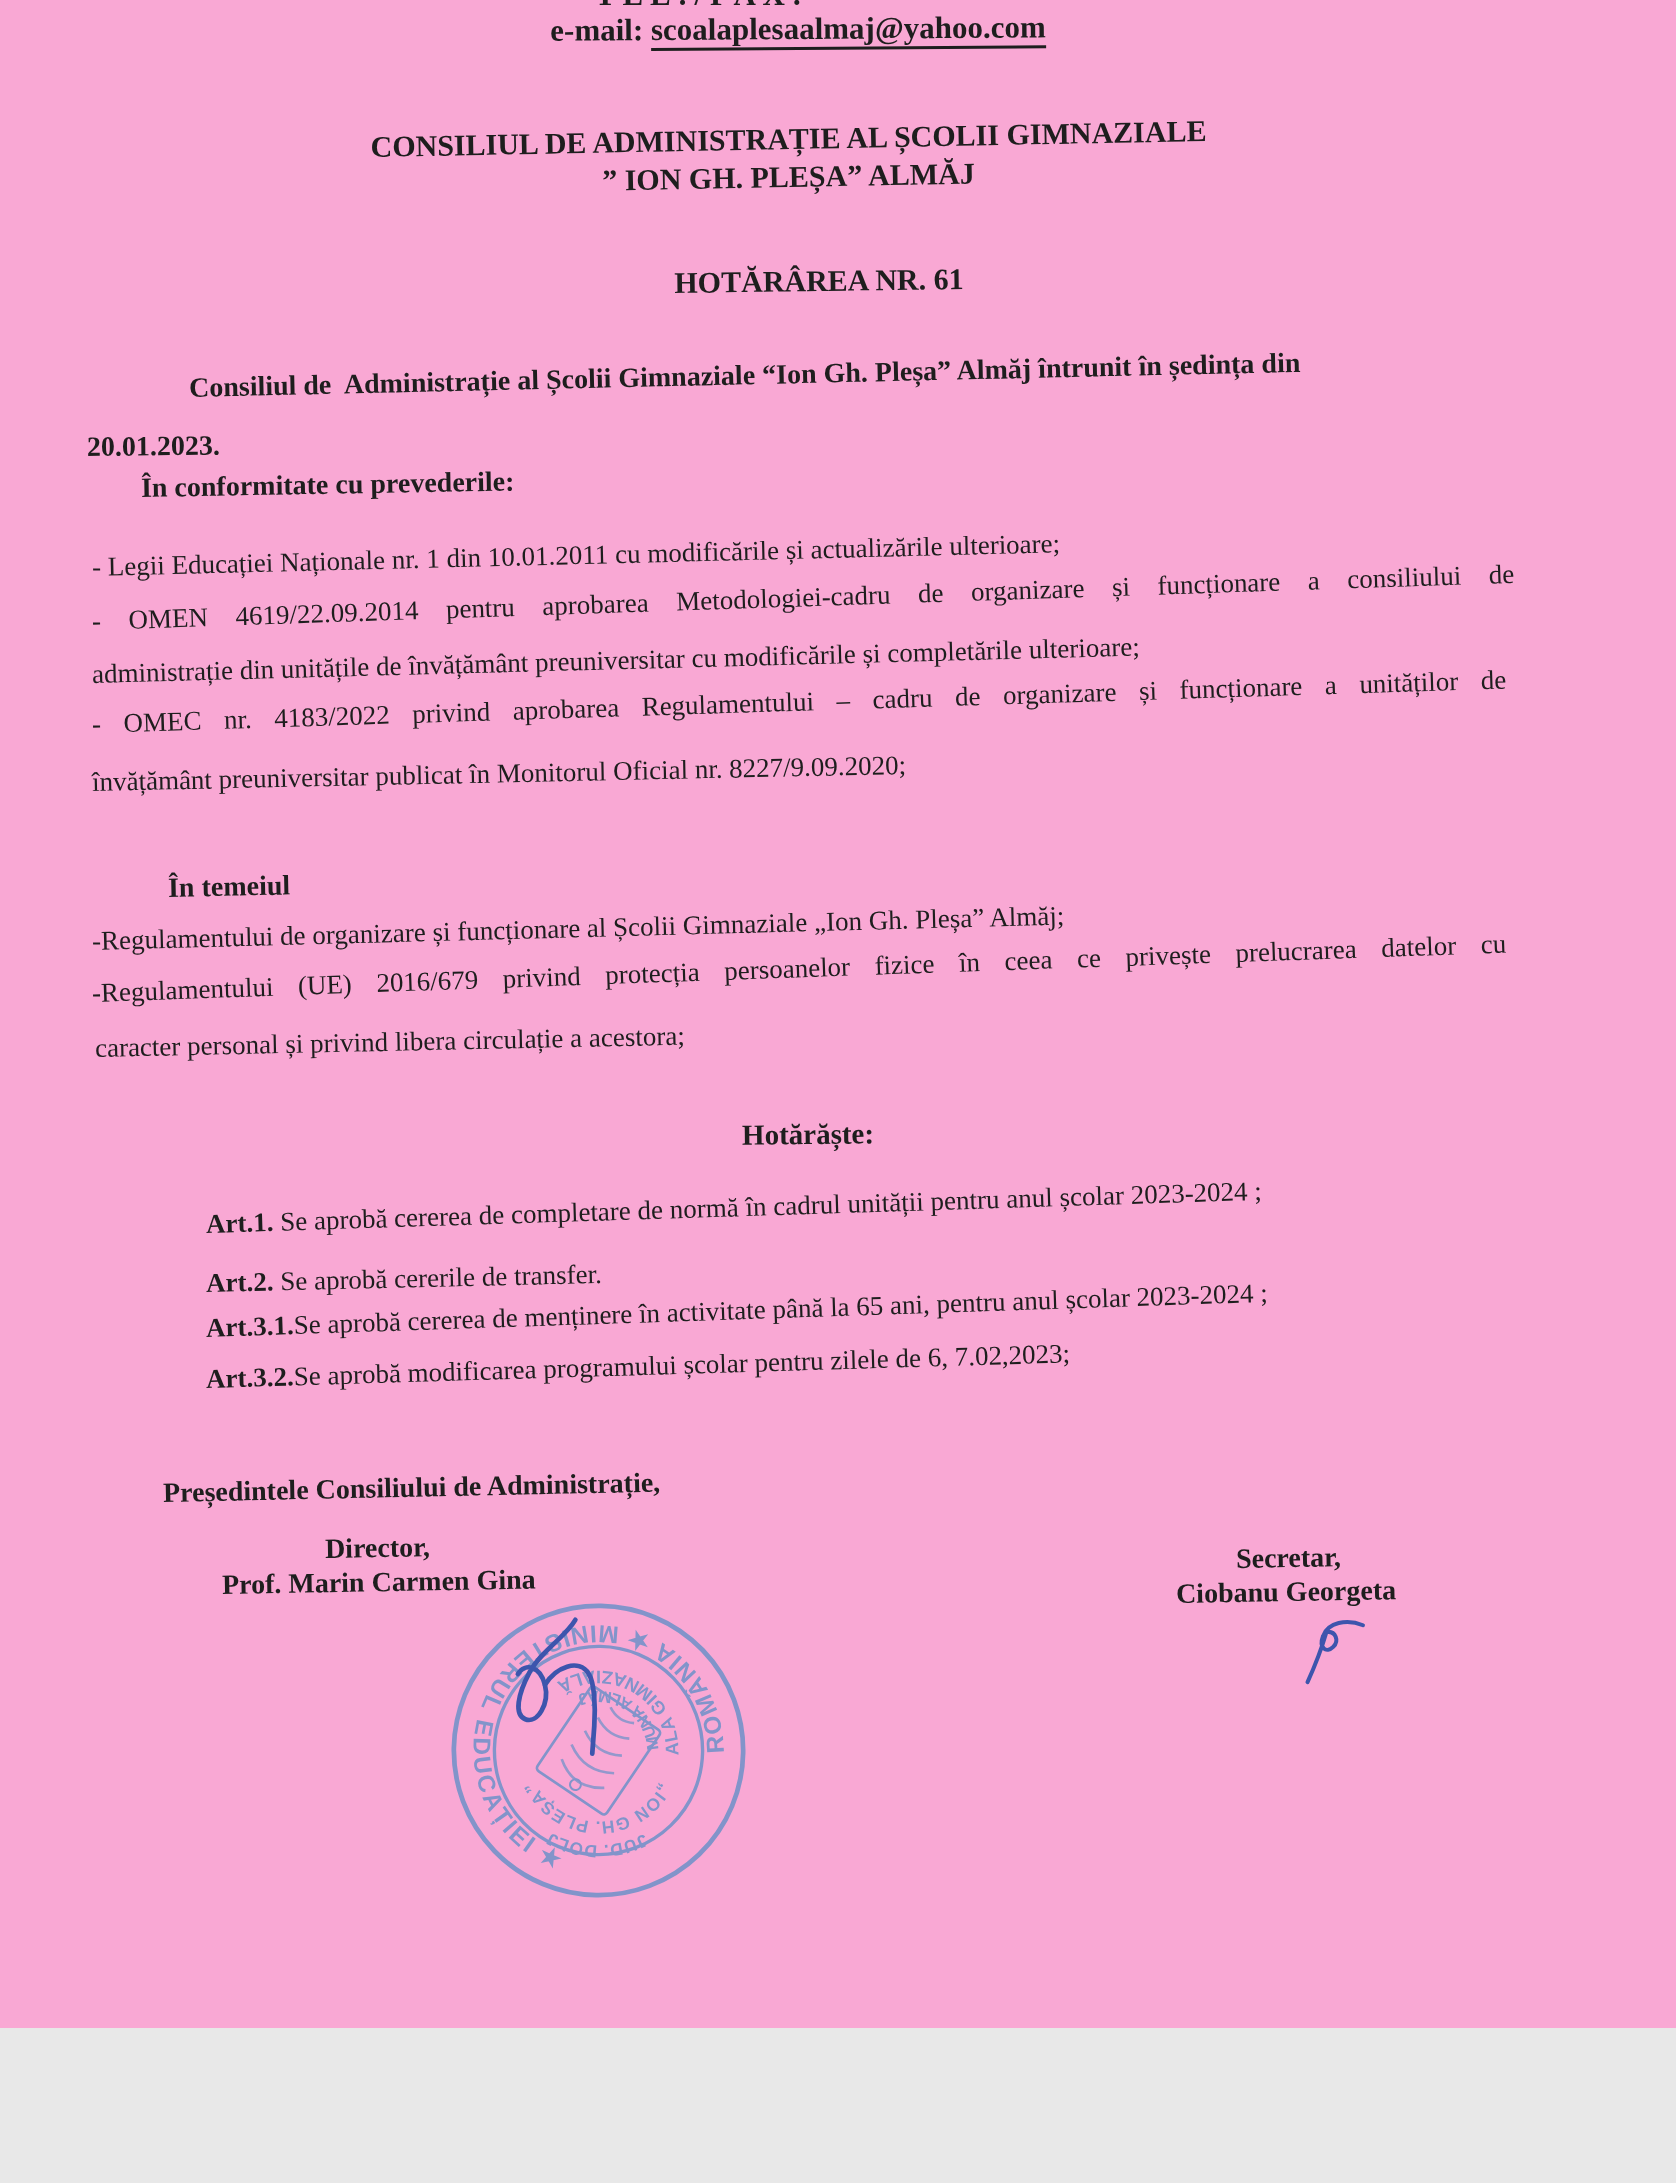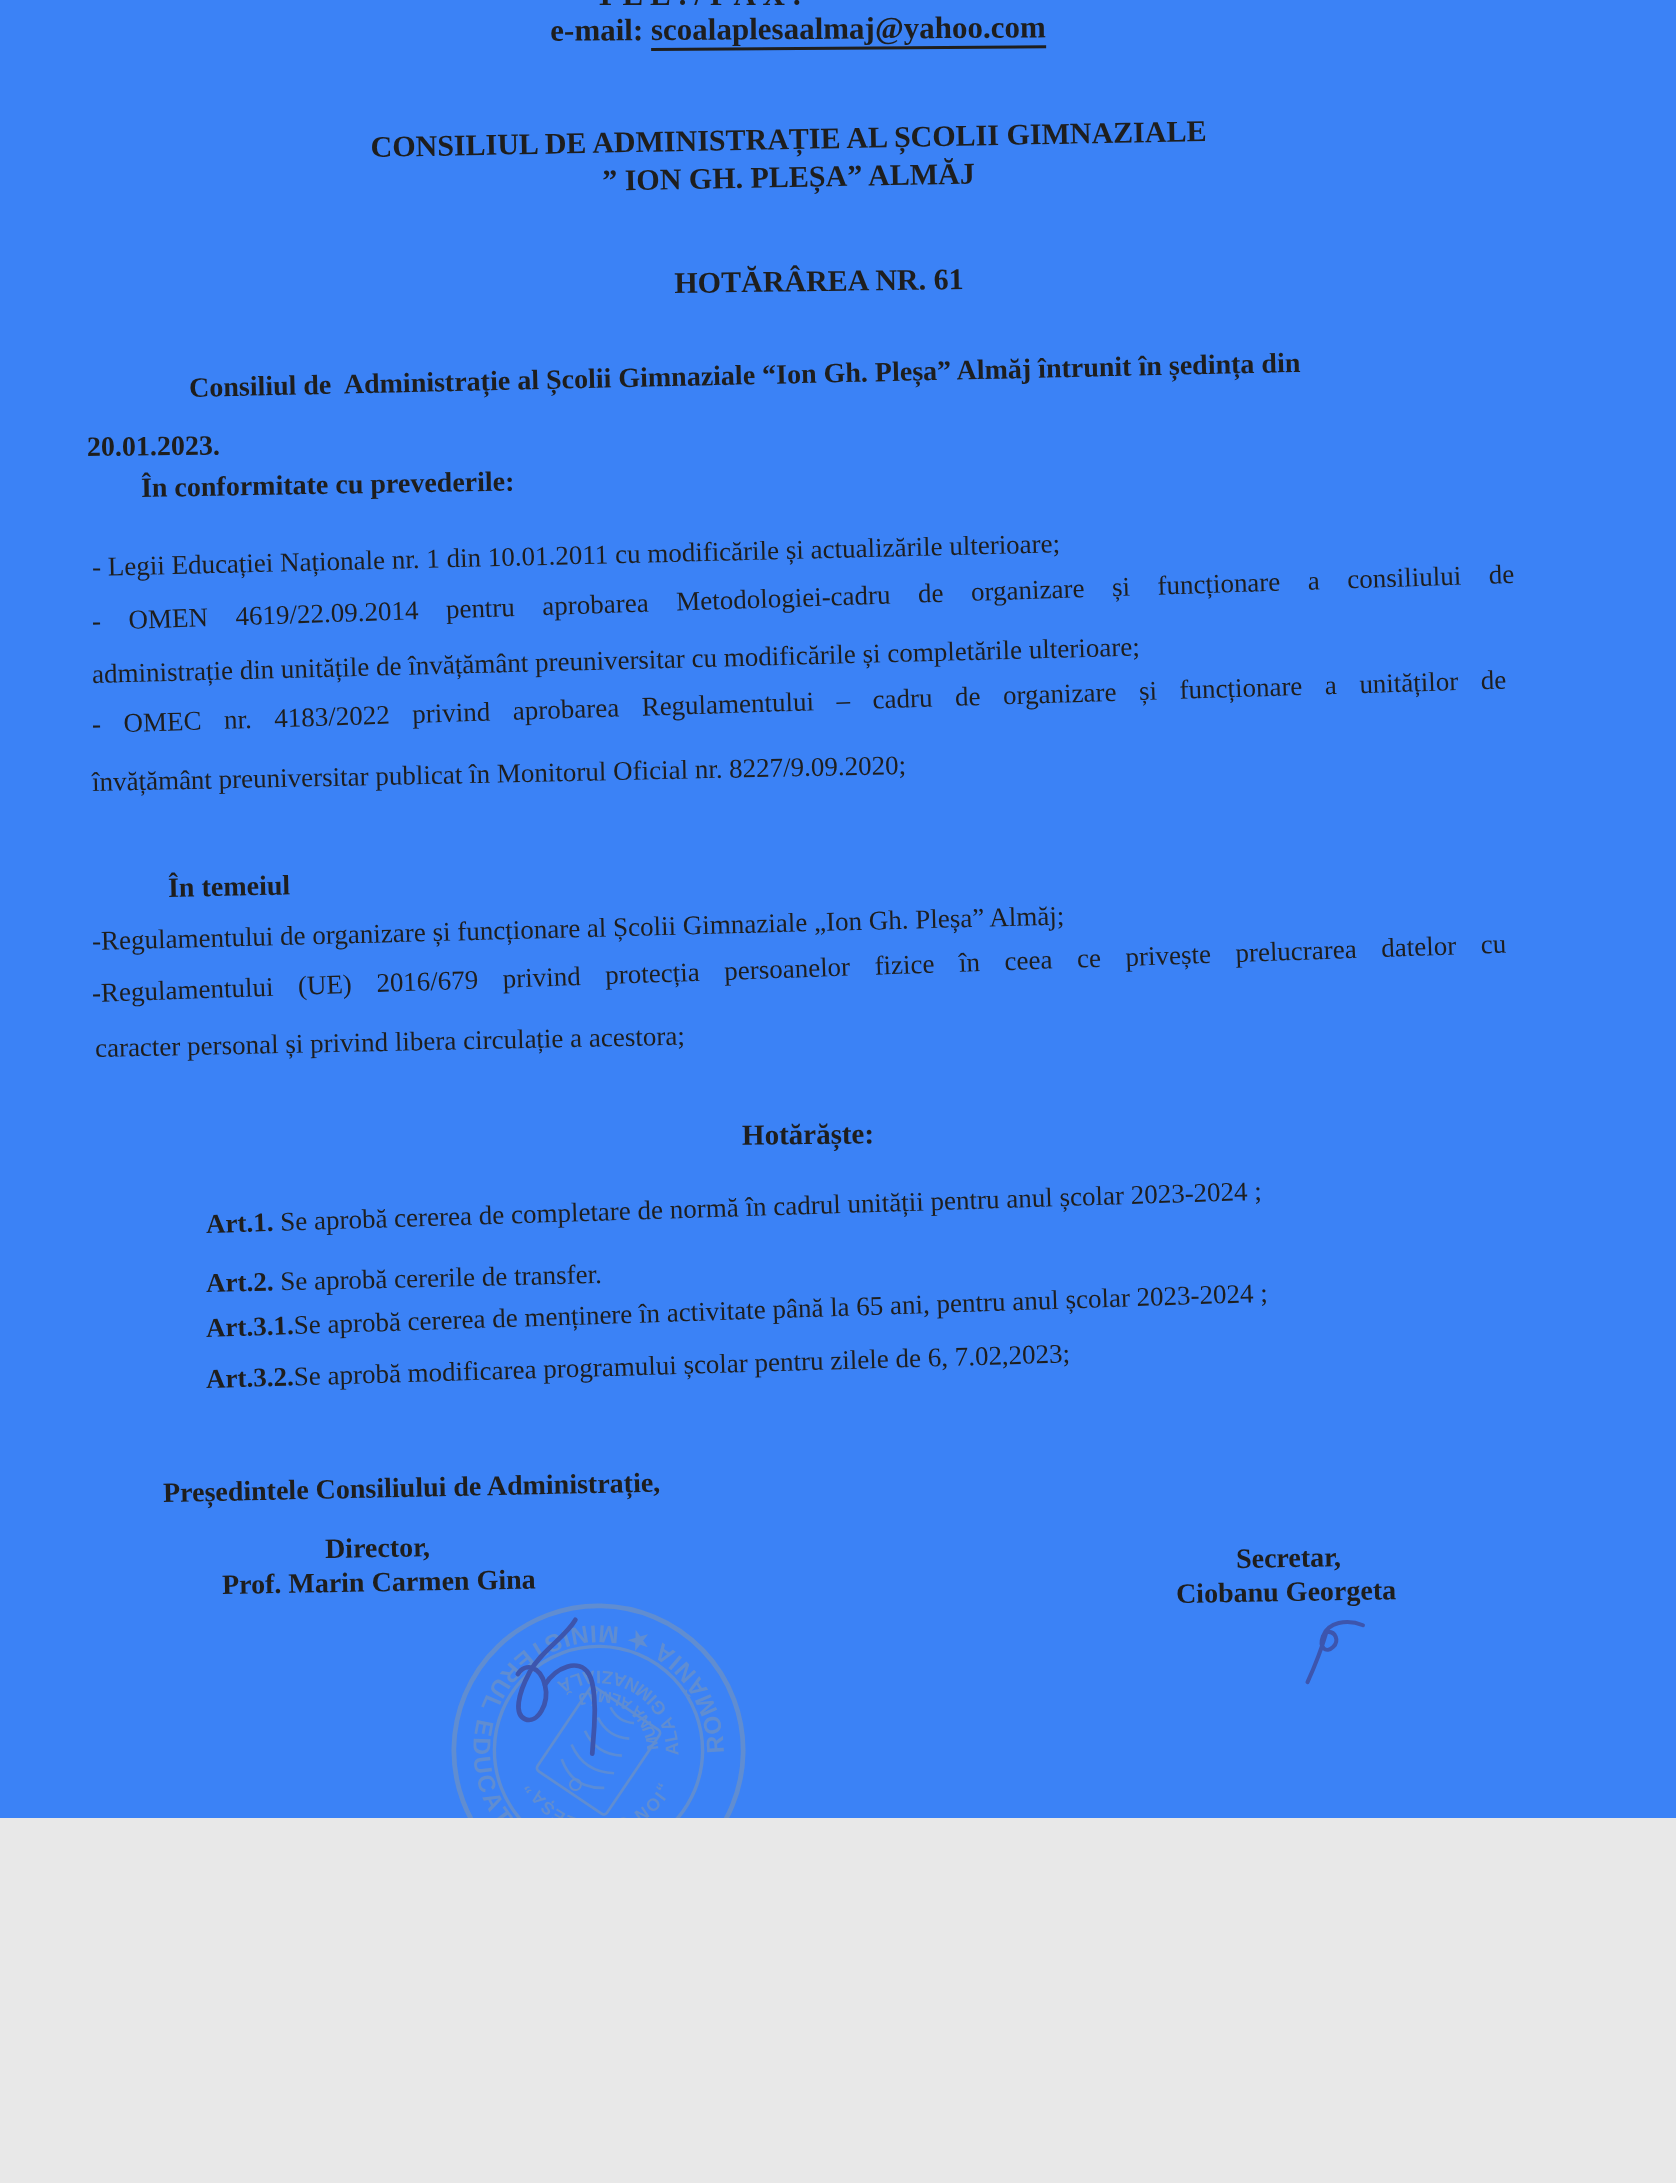--- a/index.html
+++ b/index.html
@@ -1,19 +1,19 @@
 <!DOCTYPE html>
 <html style="font-size:10.8px"><head>
 <meta charset="utf-8">
 <style>
   html,body{margin:0;padding:0;background:#e8e8e8;}
   #page{
     position:relative;
-    width:1676px;height:1818px;
-    background:#3b82f6;
+    width:1676px;height:2028px;
+    background:#f9a8d4;
     overflow:hidden;
     font-family:"Liberation Serif", serif;
     color:#1e1e1e;
   }
   .ln{
     position:absolute;
     white-space:pre;
     font-size:27px;
     line-height:1.15;
     transform:rotate(var(--r,0deg));

